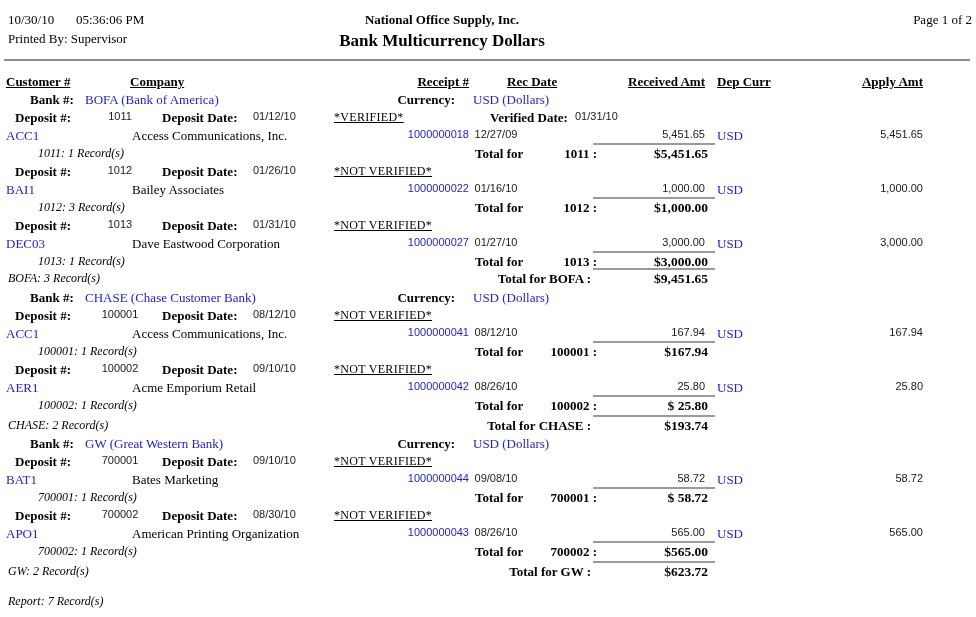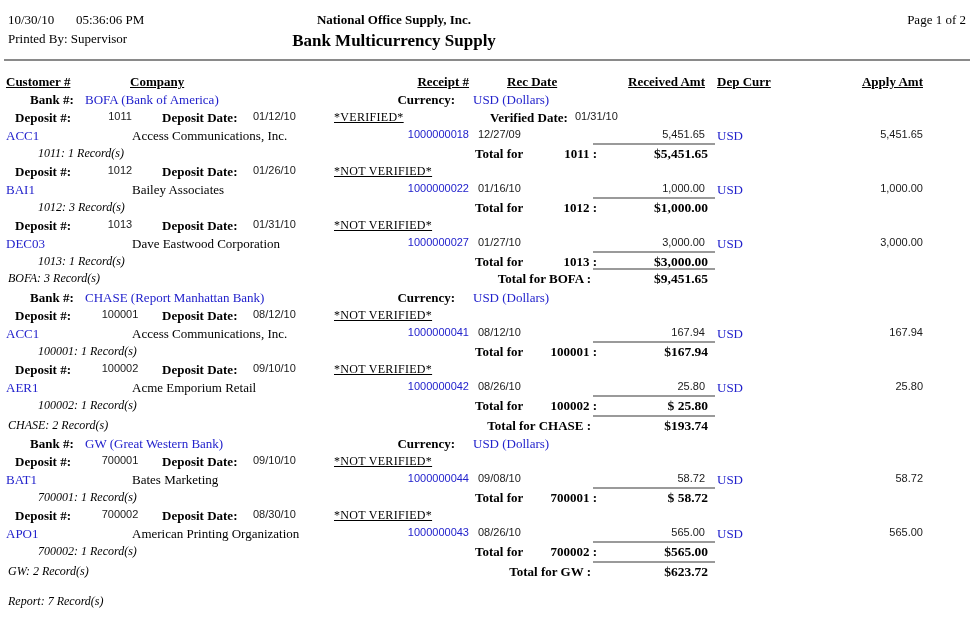--- a/index.html
+++ b/index.html
@@ -10,64 +10,64 @@
   
   .b{font:bold 13px "Liberation Serif",serif;}
   .s{font:13px "Liberation Serif",serif;}
   .i{font:italic 12px "Liberation Serif",serif;}
   .st{font:12px "Liberation Serif",serif;letter-spacing:.3px;text-decoration:underline;}
   .v{font:11px "Liberation Sans",sans-serif;color:#1a1a1a;}
   .t{font:bold 13.5px "Liberation Serif",serif;}
   .h{font:bold 13px "Liberation Serif",serif;text-decoration:underline;}
   .lk{color:#2222cc;cursor:pointer;}
   .big{font:bold 17px "Liberation Serif",serif;}
-  .ctr{left:0;width:788px;text-align:center;}
+  .ctr{left:0;width:788px;text-align:center;padding-left:48px;}
   
   .x-cust{left:6px}
   .x-comp{left:132px}
   .x-receipt{right:507px}
-  .x-recdate{left:478px;width:56px;text-align:left}
+  .x-recdate{left:468px;width:56px;text-align:center}
   .x-received{right:271px}
   .x-usd{left:717px}
   .x-apply{right:53px}
   .x-banklbl{left:30px}
   .x-bankval{left:85px}
   .x-currlbl{right:521px}
   .x-currval{left:473px}
   .x-deplbl{left:15px}
   .x-depnum{left:92px;width:56px;text-align:center}
   .x-ddlbl{left:162px}
   .x-ddval{left:253px}
   .x-status{left:334px}
   .x-vdlbl{left:490px}
   .x-vdval{left:575px}
   .x-recs{left:38px}
   .x-brecs{left:8px}
   .x-totfor{left:475px}
   .x-totnum{right:379px;}
   .x-btot{right:385px;text-align:right}
   .x-tamt{right:268px;text-align:right}
-  .x-pg{right:10px}
+  .x-pg{right:4px}
   .x-date{left:8px}
   .x-time{left:76px}
   .rule{position:absolute;left:4px;width:966px;height:2px;background:#8a8a8a;}
   .tl{position:absolute;left:593px;width:122px;height:2px;background:#9a9a9a;}
 </style>
 </head>
 <body>
 
 <div class="r" style="top:12px">
   <span class="s x-date">10/30/10</span>
   <span class="s x-time">05:36:06 PM</span>
   <span class="b ctr">National Office Supply, Inc.</span>
   <span class="s x-pg">Page 1 of 2</span>
 </div>
 <div class="r" style="top:31px;height:24px">
   <span class="s x-date">Printed By: Supervisor</span>
-  <span class="big ctr">Bank Multicurrency Supply</span>
+  <span class="big ctr">Bank Multicurrency Dollars</span>
 </div>
 <div class="rule" style="top:59px"></div>
 
 <div class="r" style="top:74px">
   <span class="h x-cust">Customer #</span>
   <span class="h" style="left:130px">Company</span>
   <span class="h x-receipt">Receipt #</span>
   <span class="h" style="left:507px">Rec Date</span>
   <span class="h x-received">Received Amt</span>
   <span class="h x-usd">Dep Curr</span>
@@ -157,21 +157,21 @@
 
 <div class="tl" style="top:268px"></div>
 <div class="r" style="top:271px">
   <span class="i x-brecs">BOFA: 3 Record(s)</span>
   <span class="b x-btot">Total for BOFA :</span>
   <span class="t x-tamt">$9,451.65</span>
 </div>
 
 <div class="r" style="top:290px">
   <span class="b x-banklbl">Bank #:</span>
-  <span class="s lk x-bankval">CHASE (Report Manhattan Bank)</span>
+  <span class="s lk x-bankval">CHASE (Chase Customer Bank)</span>
   <span class="b x-currlbl">Currency:</span>
   <span class="s lk x-currval">USD (Dollars)</span>
 </div>
 
 <div class="r" style="top:308px">
   <span class="b x-deplbl">Deposit #:</span>
   <span class="v x-depnum">100001</span>
   <span class="b x-ddlbl">Deposit Date:</span>
   <span class="v x-ddval">08/12/10</span>
   <span class="st x-status">*NOT VERIFIED*</span>

